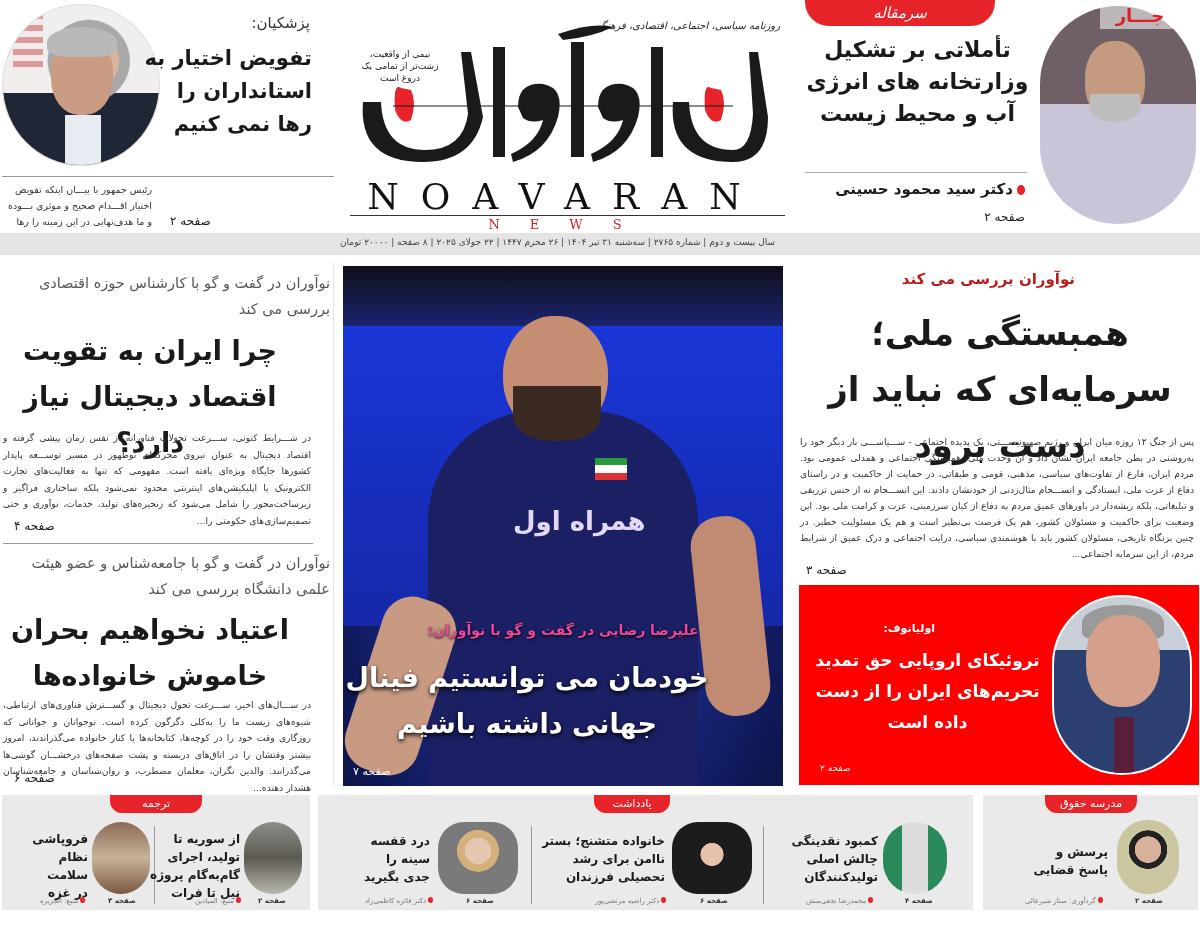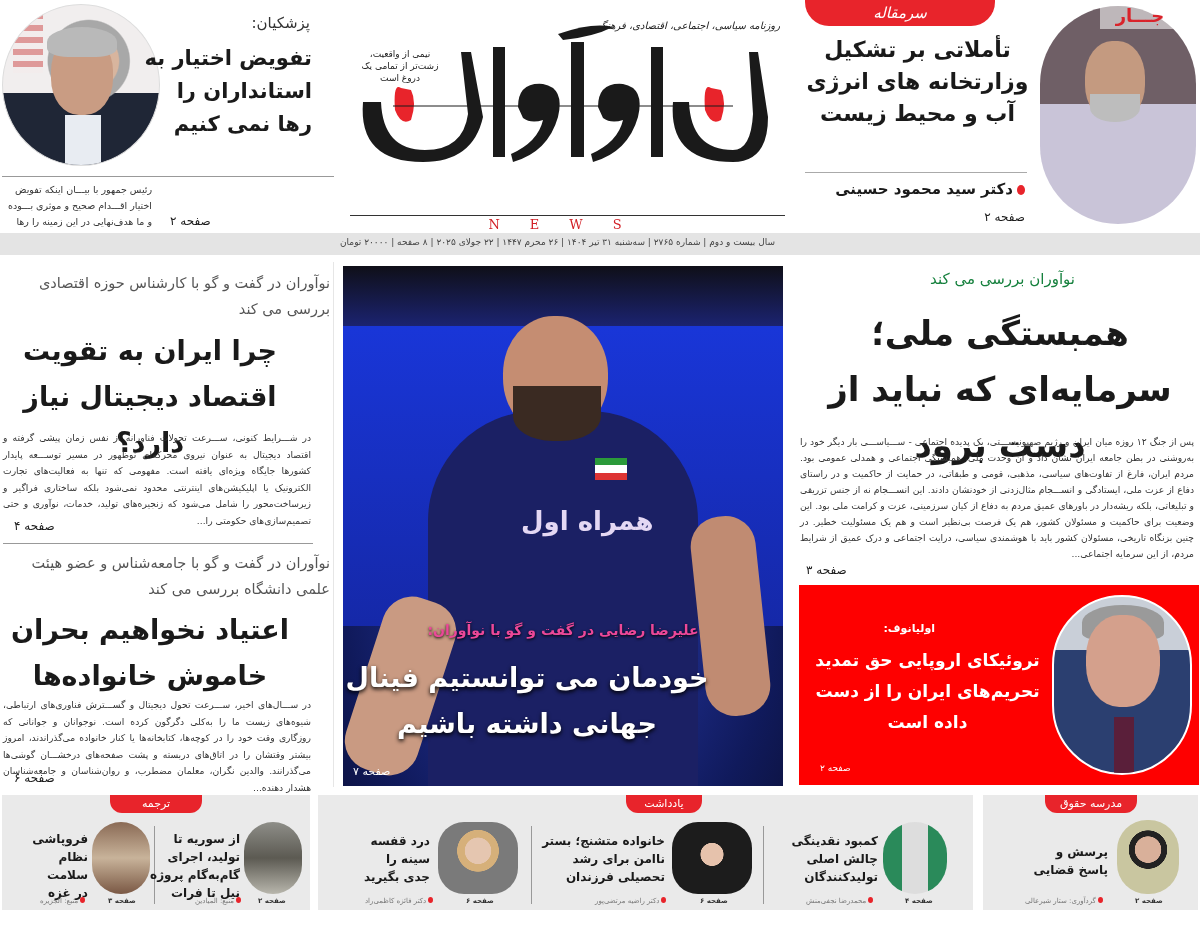--- a/index.html
+++ b/index.html
@@ -57,29 +57,29 @@
   .col-divider { left: 333px; top: 262px; width: 1px; height: 525px; background: #e6e6e6; }
 
   
   .hero { left: 343px; top: 266px; width: 440px; height: 520px; overflow: hidden; background: radial-gradient(ellipse at 50% 60%, #1d2b86 0 40%, #101a5c 70%, #0b0f33 100%); }
   .hero .ceiling { position:absolute; left:0; top:0; width:100%; height:60px; background: linear-gradient(180deg, #0f0f18, #1b2370); }
   .hero .blue { position:absolute; left:0; top:60px; width:100%; height:300px; background: linear-gradient(180deg, #1936d8, #1528a8); }
   .hero .head { position:absolute; left:160px; top:50px; width:105px; height:120px; border-radius:48%; background:#c58d72; }
   .hero .beard { position:absolute; left:170px; top:120px; width:88px; height:55px; border-radius:0 0 45% 45%; background:#3a2a22; }
   .hero .shirt { position:absolute; left:85px; top:145px; width:270px; height:380px; border-radius: 110px 110px 0 0; background:#1b2064; }
   .hero .flag { position:absolute; left:252px; top:192px; width:32px; height:22px; background: linear-gradient(180deg,#2b9a3a 0 33%, #fff 33% 66%, #d33 66%); }
-  .hero .logo { position:absolute; left:178px; top:240px; font-size: 26px; font-weight:bold; color:#e4d8f4; }
+  .hero .logo { position:absolute; left:170px; top:240px; font-size: 26px; font-weight:bold; color:#e4d8f4; }
   .hero .arm-l { position:absolute; left:20px; top:330px; width:75px; height:180px; background:#c99a82; border-radius:30px; transform: rotate(18deg); }
   .hero .arm-r { position:absolute; left:355px; top:250px; width:65px; height:200px; background:#c08b72; border-radius:30px; transform: rotate(-6deg); }
   .hero-kicker { left: 343px; top: 622px; width: 440px; font-size: 14px; font-weight: bold; color: #ec4899; text-align: center; text-shadow: 0 1px 3px #000; }
   .hero-title { left: 343px; top: 655px; width: 368px; font-size: 27px; font-weight: bold; color: #fff; text-align: center; line-height: 46px; text-shadow: 0 2px 4px #000; }
   .hero-page { left: 353px; top: 765px; font-size: 11px; color: #fff; }
 
   
-  .r1-kicker { right: 125px; top: 270px; font-size: 15px; color: #15803d; }
+  .r1-kicker { right: 125px; top: 270px; font-size: 15px; color: #b91c1c; font-weight: bold; }
   .r1-title { left: 800px; top: 305px; width: 400px; font-size: 34px; font-weight: bold; line-height: 56px; text-align: center; }
   .r1-body { left: 800px; top: 434px; width: 394px; font-size: 9.2px; line-height: 16px; color: #333; text-align: justify; }
   .r1-page { left: 806px; top: 563px; font-size: 12px; }
   .red-box { left: 799px; top: 585px; width: 400px; height: 200px; background: #fe0000; }
   .red-photo { left: 1052px; top: 595px; width: 140px; height: 180px; border-radius: 70px; border: 2px solid #fff; overflow: hidden; background: linear-gradient(180deg,#c9cfd8 0 30%, #2b3f70 30% 100%); }
   .red-photo .face { position:absolute; left:32px; top:18px; width:74px; height:92px; border-radius:45%; background:#d4a08c; }
   .red-photo .hair { position:absolute; left:28px; top:8px; width:82px; height:35px; border-radius:50% 50% 20% 20%; background:#9a9a9a; }
   .red-photo .tie { position:absolute; left:60px; top:120px; width:20px; height:62px; background:#5a1f3a; }
   .red-kicker { right: 265px; top: 622px; font-size: 11px; font-weight: bold; color: #fff; }
   .red-title { left: 805px; top: 645px; width: 245px; font-size: 17px; font-weight: bold; color: #fff; line-height: 31px; text-align: center; }
@@ -119,20 +119,21 @@
     <rect x="140" y="25" width="12" height="110" fill="#1a1a1a"></rect>
     <path d="M165 85 Q165 60 190 62 Q212 66 205 95 Q195 130 160 140 L158 132 Q185 120 190 98 Q178 102 170 96 Z" fill="#1a1a1a"></path>
     <rect x="218" y="20" width="13" height="115" fill="#1a1a1a"></rect>
     <path d="M205 12 Q240 0 260 5 Q240 15 210 18 Z" fill="#1a1a1a"></path>
     <path d="M245 85 Q245 60 270 62 Q292 66 285 95 Q275 130 240 140 L238 132 Q265 120 270 98 Q258 102 250 96 Z" fill="#1a1a1a"></path>
     <rect x="298" y="25" width="12" height="110" fill="#1a1a1a"></rect>
     <path d="M320 80 Q315 140 380 140 Q415 140 415 95 L405 30 L396 30 L400 92 Q398 128 380 128 Q338 128 336 80 Z" fill="#1a1a1a"></path>
     <path d="M358 66 Q350 60 352 88 Q358 104 368 98 Q374 80 368 68 Z" fill="#e8242b"></path>
     <line x1="40" y1="84" x2="380" y2="84" stroke="#1a1a1a" stroke-width="1"></line>
   </svg>
+  <div class="logo-en">NOAVARAN</div>
   <div class="logo-rule"></div>
   <div class="logo-sub">NEWS PAPER</div>
 </div>
 
 <div class="abs date-strip"></div>
 <div class="abs rtl date-text">سال بیست و دوم | شماره ۲۷۶۵ | سه‌شنبه ۳۱ تیر ۱۴۰۴ | ۲۶ محرم ۱۴۴۷ | ۲۲ جولای ۲۰۲۵ | ۸ صفحه | ۲۰۰۰۰ تومان</div>
 
 <div class="abs center editorial-tab">سرمقاله</div>
 <div class="abs ed-title">تأملاتی بر تشکیل وزارتخانه های انرژی آب و محیط زیست</div>
 <div class="abs ed-rule"></div>
@@ -194,21 +195,21 @@
 <div class="abs b-page" style="left:108px; top:897px;">صفحه ۳</div>
 
 <div class="abs v-rule" style="left:154px; top:826px; height:78px;"></div>
 
 <div class="abs b-thumb" style="left:244px; top:822px; width:58px; height:72px; border-radius:30px; background:linear-gradient(180deg,#8e8e88,#5c5a52 50%,#b8b6ac);"></div>
 <div class="abs b-item-title" style="right:960px; top:830px; width:90px;">از سوریه تا تولید، اجرای گام‌به‌گام پروژه نیل تا فرات</div>
 <div class="abs b-byline" style="left:195px; top:897px;"><span class="dot"></span><span>منبع: المیادین</span></div>
 <div class="abs b-page" style="left:258px; top:897px;">صفحه ۲</div>
 
 <div class="abs panel" style="left:318px; width:655px;"></div>
-<div class="abs panel-tab" style="left:626px; width:76px;">یادداشت</div>
+<div class="abs panel-tab" style="left:594px; width:76px;">یادداشت</div>
 
 <div class="abs b-thumb" style="left:438px; top:822px; width:80px; height:72px; border-radius:26px; background:radial-gradient(circle at 50% 40%, #e5c6b0 0 22%, #d6b07a 23% 35%, #7a7a7a 36%);"></div>
 <div class="abs b-item-title" style="right:770px; top:832px; width:70px;">درد قفسه سینه را جدی بگیرید</div>
 <div class="abs b-byline" style="left:365px; top:897px;"><span class="dot"></span><span>دکتر فائزه کاظمی‌راد</span></div>
 <div class="abs b-page" style="left:466px; top:897px;">صفحه ۶</div>
 
 <div class="abs v-rule" style="left:531px; top:826px; height:78px;"></div>
 
 <div class="abs b-thumb" style="left:672px; top:822px; width:80px; height:72px; border-radius:26px; background:radial-gradient(circle at 50% 45%, #e6c2ac 0 20%, #1c1c1c 21%);"></div>
 <div class="abs b-item-title" style="right:535px; top:832px; width:125px;">خانواده متشنج؛ بستر ناامن برای رشد تحصیلی فرزندان</div>

